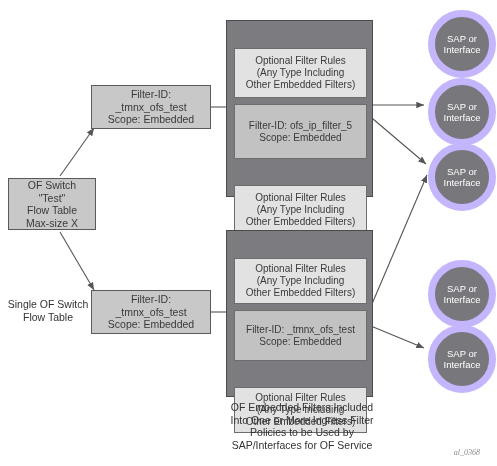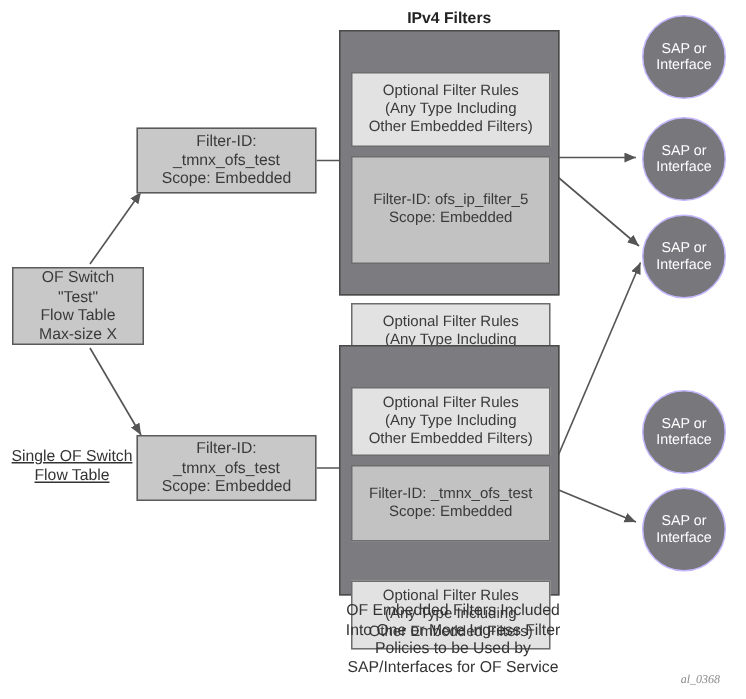--- a/index.html
+++ b/index.html
@@ -64,48 +64,48 @@
     display:flex;align-items:center;justify-content:center;
     text-align:center;
     font-size:10px;
     line-height:12px;
     color:#3a3a3a;
     white-space:pre-line;
   }
   .inner.optional{background:#e2e2e2;height:48px;margin-top:20px;}
   .inner.main{background:#c2c2c2;height:51px;}
   #group-v4 .inner.optional{height:50px;}
-  #group-v4 .inner.main{height:72px;}
+  #group-v4 .inner.main{height:55px;}
   .gap{height:6px;}
   #group-v6 .inner.optional{height:46px;}
   #group-v6 .inner.main{height:51px;}
 
   
   .circle{
     position:absolute;
     width:54px;height:54px;border-radius:50%;
     background:#77777c;
-    border:1px solid #c4b5fd;
+    border:7px solid #c4b5fd;
     display:flex;align-items:center;justify-content:center;
     text-align:center;
     font-size:9.5px;line-height:11px;
     color:#ffffff;
     white-space:pre-line;
   }
 
   
   .caption{
     position:absolute;
     text-align:center;
     font-size:10.5px;
     line-height:12.5px;
     color:#333333;
     white-space:pre-line;
   }
-  #cap-single{left:0px;top:298px;width:96px;text-decoration:underline;}
+  #cap-single{left:0px;top:298px;width:96px;}
   #cap-two{left:80px;top:340px;width:142px;}
   #cap-of{left:222px;top:401px;width:160px;}
   #cap-policies{left:394px;top:401px;width:103px;}
 
   #watermark{
     position:absolute;left:408px;top:448px;width:72px;
     text-align:right;
     font-family:"Liberation Serif", serif;
     font-style:italic;
     font-size:8px;
@@ -149,21 +149,20 @@
 
   <div class="box embedded-filter" id="emb-v4">
     <span class="txt">Filter-ID:  _tmnx_ofs_test
 Scope: Embedded</span>
   </div>
   <div class="box embedded-filter" id="emb-v6">
     <span class="txt">Filter-ID:  _tmnx_ofs_test
 Scope: Embedded</span>
   </div>
 
-  <div class="group-label" id="label-v4">IPv4 Filters</div>
   <div class="group-label" id="label-v6">IPv6 Filters</div>
 
   <div class="group" id="group-v4">
     <div class="inner optional">Optional Filter Rules
 (Any Type Including
 Other Embedded Filters)</div>
     <div class="gap"></div>
     <div class="inner main">Filter-ID: ofs_ip_filter_5
 Scope: Embedded</div>
     <div class="gap"></div>

